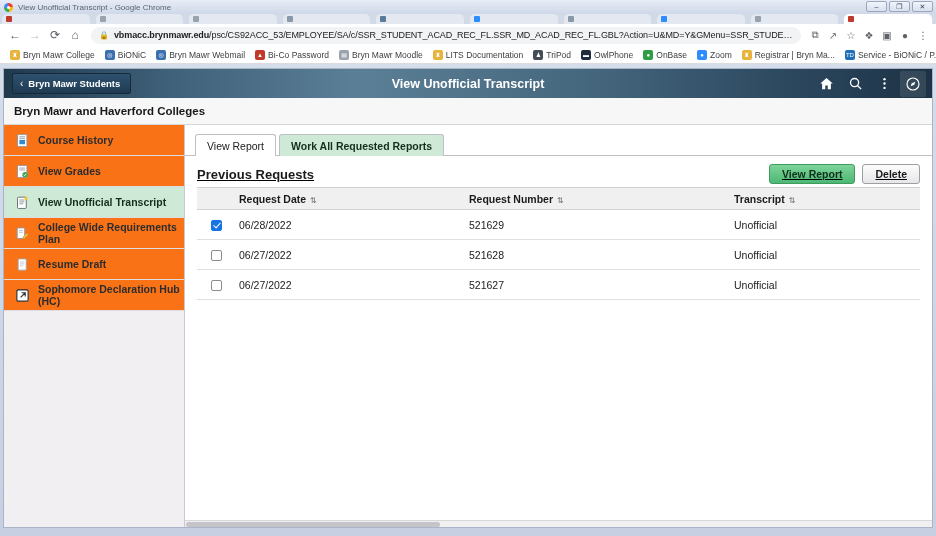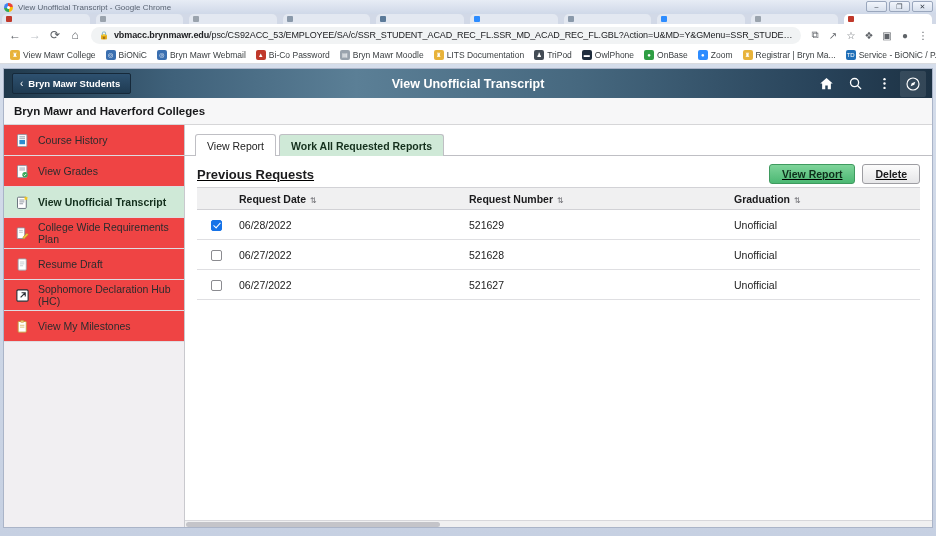--- a/index.html
+++ b/index.html
@@ -126,21 +126,21 @@
   .ps-body{display:flex; height:calc(100% - 56px);}
 
   
   .sidebar{
     width:181px; flex:0 0 181px; background:#f1eff2;
     border-right:1px solid #c9c9ce; overflow:hidden;
   }
   .navitem{
     height:31px; display:flex; align-items:center; gap:8px;
     padding-left:11px; border-bottom:1px solid #dedce1;
-    background:#ef4444; font-size:10.5px; color:#2c2c2e;
+    background:#f97316; font-size:10.5px; color:#2c2c2e;font-weight:bold;
   }
   .navitem.active{background:#cfe9d7; font-weight:bold; color:#14301d;}
   .navitem .ni-ico{width:15px;height:15px;flex:0 0 auto;display:flex;align-items:center;justify-content:center;}
   .navitem .ni-ico svg{display:block;}
 
   
   .main{flex:1; background:#fff; position:relative; overflow:hidden;}
   .tabs{
     display:flex; align-items:flex-end; gap:3px;
     padding:9px 0 0 10px; height:31px;
@@ -267,21 +267,21 @@
         <span class="tbi">❖</span>
         <span class="tbi">▣</span>
         <span class="tbi">●</span>
         <span class="tbi">⋮</span>
       </div>
   </div>
 
   <div class="bookmarks" id="bookmarks">
       <div class="bm">
         <span class="bmico" style="background: rgb(232, 179, 58);">♜</span>
-        <span class="bm-label">View Mawr College</span>
+        <span class="bm-label">Bryn Mawr College</span>
       </div>
       <div class="bm">
         <span class="bmico" style="background: rgb(58, 111, 176);">◎</span>
         <span class="bm-label">BiONiC</span>
       </div>
       <div class="bm">
         <span class="bmico" style="background: rgb(58, 111, 176);">◎</span>
         <span class="bm-label">Bryn Mawr Webmail</span>
       </div>
       <div class="bm">
@@ -421,31 +421,20 @@
             <span>Resume Draft</span>
           </div>
           <div class="navitem">
             <span class="ni-ico">
               <svg width="15" height="15" viewBox="0 0 24 24">
                 <rect x="3" y="3" width="18" height="18" rx="2" fill="#fff" stroke="#2b2f36" stroke-width="1.8"></rect>
                 <path d="M9 15L16 8M10.5 7.6H16.4V13.5" stroke="#2b2f36" stroke-width="1.8" fill="none"></path>
               </svg>
             </span>
             <span>Sophomore Declaration Hub (HC)</span>
-          </div>
-          <div class="navitem">
-            <span class="ni-ico">
-              <svg width="15" height="15" viewBox="0 0 24 24">
-                <rect x="5" y="4" width="13" height="17" rx="1.4" fill="#fff" stroke="#c79a3c" stroke-width="1.5"></rect>
-                <rect x="9" y="2.3" width="5" height="3" rx="1" fill="#f0cf84" stroke="#c79a3c" stroke-width="1.1"></rect>
-                <line x1="8" y1="10" x2="15" y2="10" stroke="#d9b362" stroke-width="1.3"></line>
-                <line x1="8" y1="13" x2="15" y2="13" stroke="#d9b362" stroke-width="1.3"></line>
-              </svg>
-            </span>
-            <span>View My Milestones</span>
           </div>
         </div>
 
       <div class="main">
 
         <div class="tabs" id="ptabs">
             <div class="ptab">View Report</div>
             <div class="ptab active">Work All Requested Reports</div>
           </div>
 
@@ -457,21 +446,21 @@
               <div class="btn">Delete</div>
             </div>
           </div>
 
           <table class="grid">
             <thead>
                 <tr id="gridhead">
                   <th class="col-chk"></th>
                   <th class="col-date"><span>Request Date</span><span class="sorta">⇅</span></th>
                   <th class="col-num"><span>Request Number</span><span class="sorta">⇅</span></th>
-                  <th class=""><span>Graduation</span><span class="sorta">⇅</span></th>
+                  <th class=""><span>Transcript</span><span class="sorta">⇅</span></th>
                 </tr>
               </thead>
             <tbody id="gridbody">
                 <tr>
                   <td class="col-chk"><span class="cb on"></span></td>
                   <td class="col-date">06/28/2022</td>
                   <td class="col-num">521629</td>
                   <td class="">Unofficial</td>
                 </tr>
                 <tr>

